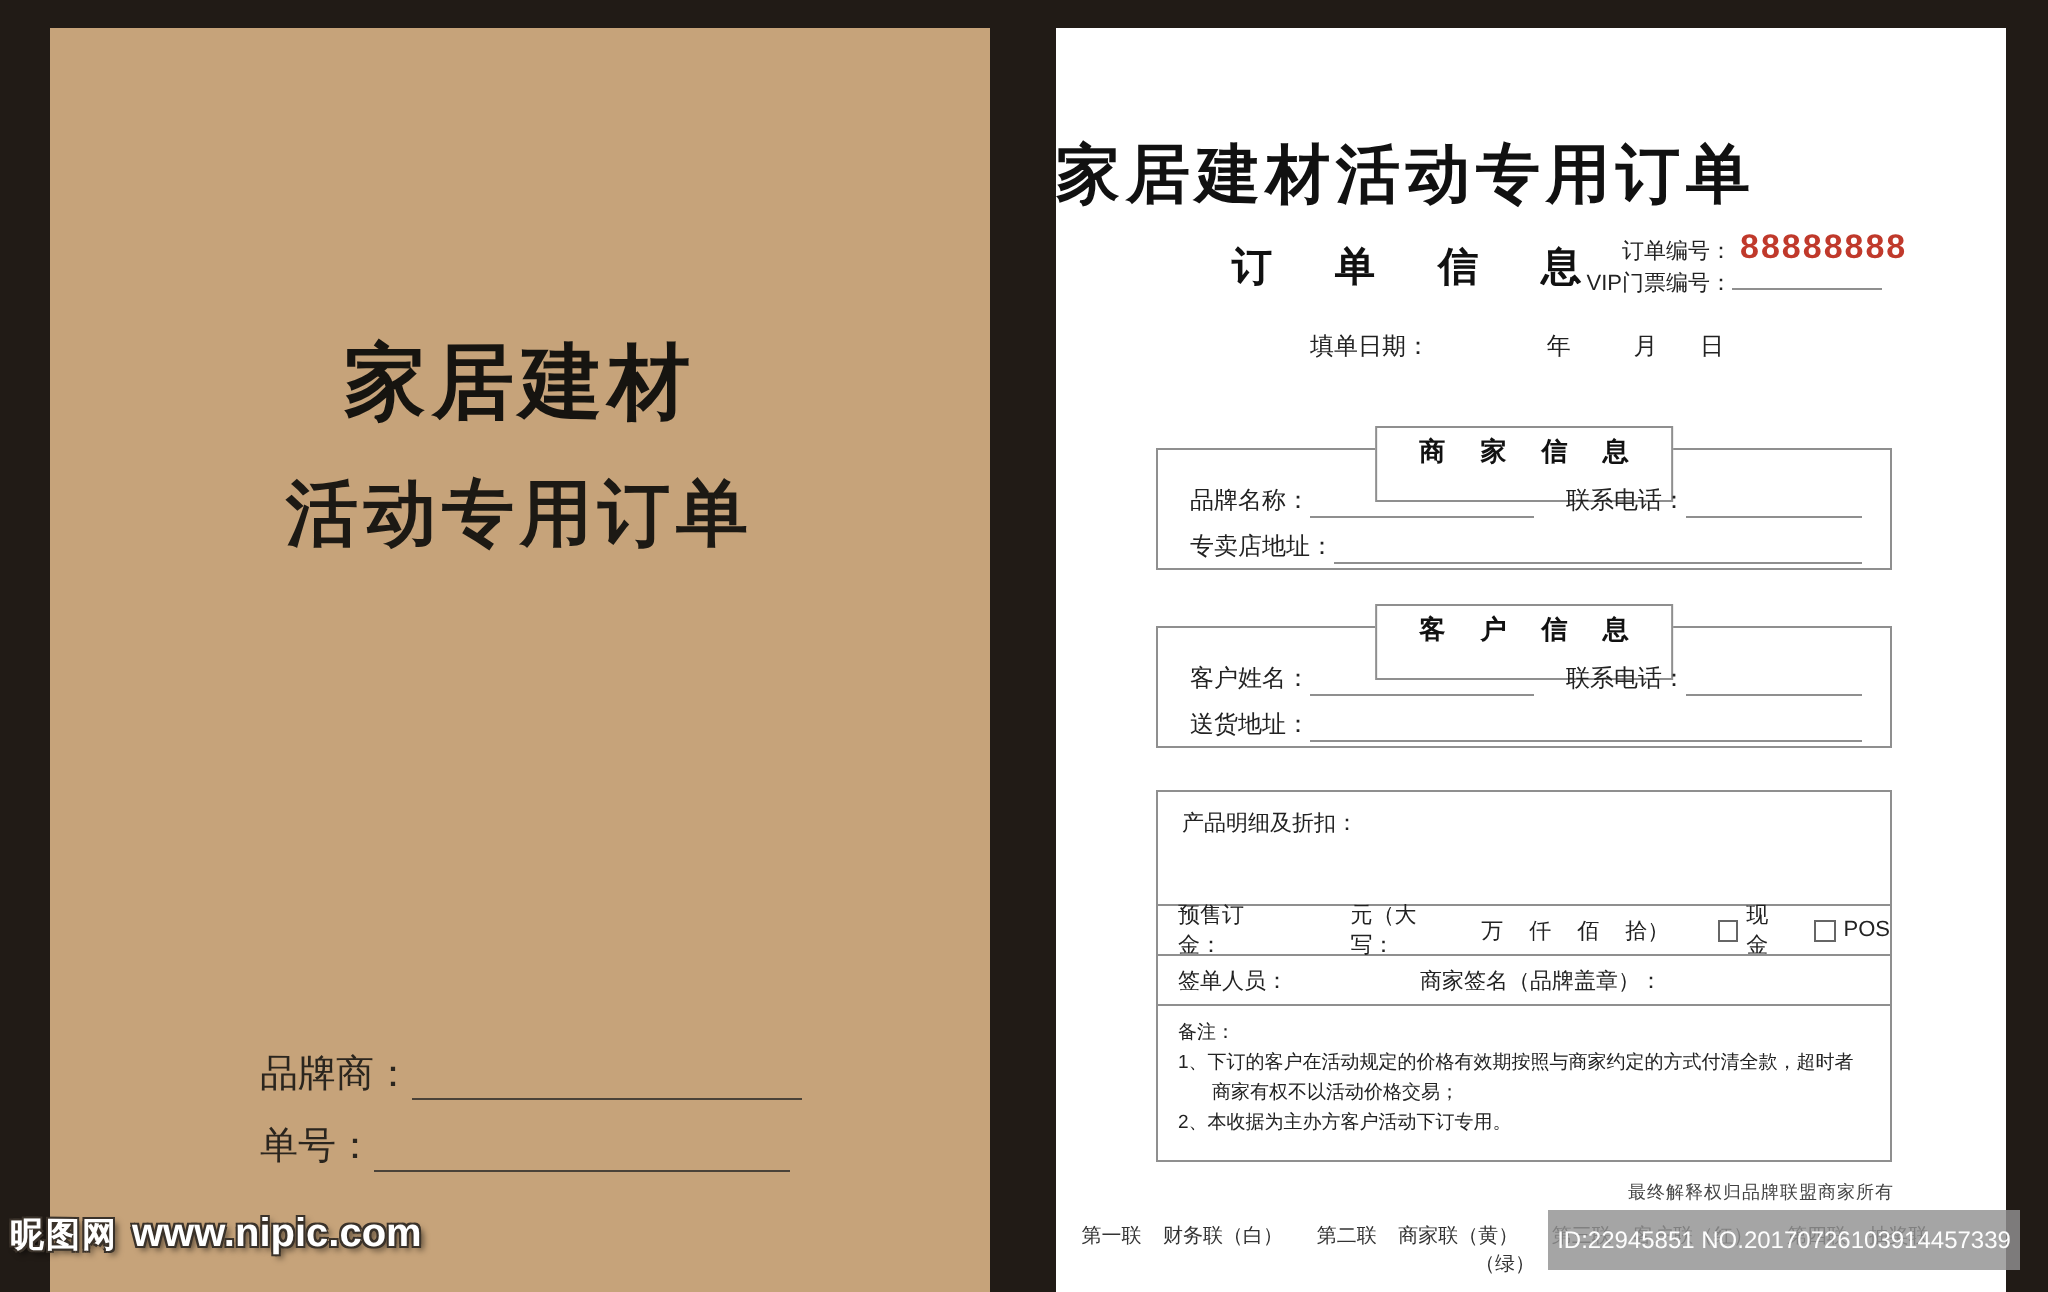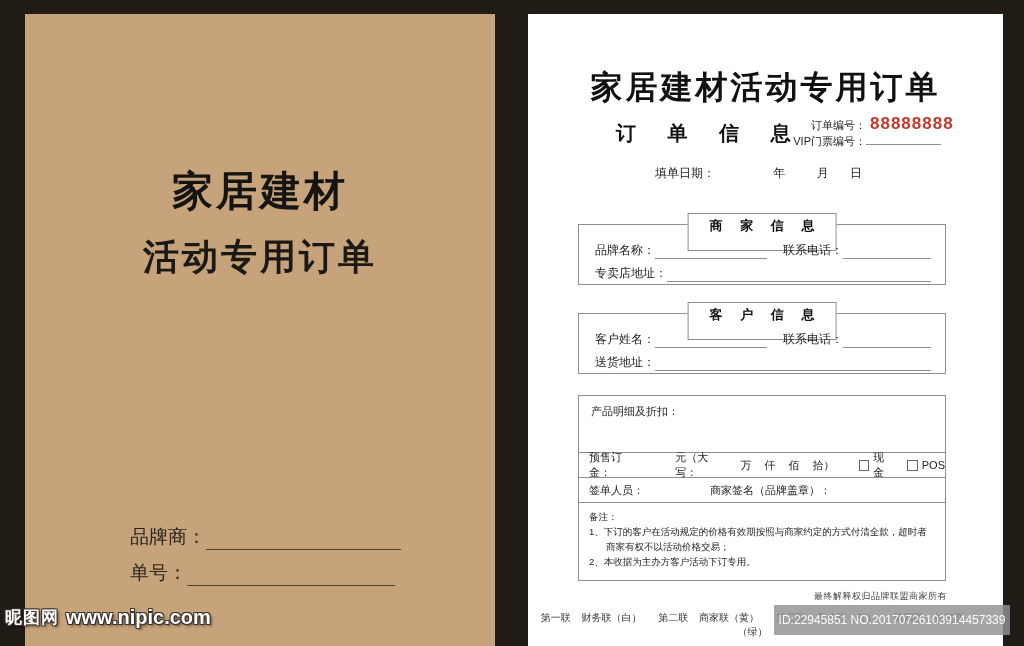--- a/index.html
+++ b/index.html
@@ -31,21 +31,21 @@
   .cover-line.orderno { top:546px; }
   .cover-line .u { border-bottom:1.5px solid #4a4238; }
 
   
   .right-page {
     position:absolute; left:528px; top:14px; width:475px; height:632px;
     background:#ffffff;
   }
   .form-title {
     position:absolute; top:52px; left:0; width:100%;
-    text-align:center; font-size:32px; font-weight:bold;
+    text-align:left; font-size:32px; font-weight:bold;
     letter-spacing:3px; color:#111;
   }
   .order-heading {
     position:absolute; left:88px; top:106px;
     font-size:20px; font-weight:bold; letter-spacing:13px; color:#111;
   }
   .order-fields { position:absolute; left:242px; top:100px; }
   .of-row { display:flex; align-items:baseline; height:18px; }
   .of-label { display:inline-block; width:96px; text-align:right; font-size:11px; color:#222; }
   .order-number { font-size:17px; font-weight:bold; color:#c0392b; letter-spacing:1px; margin-left:4px; }

